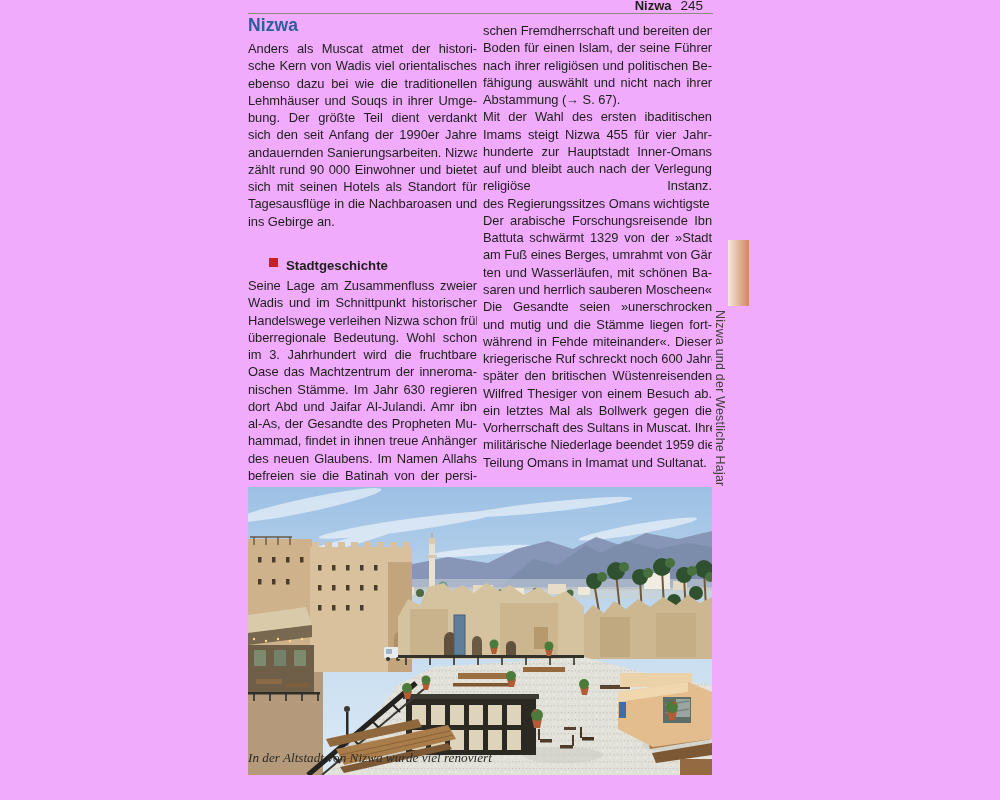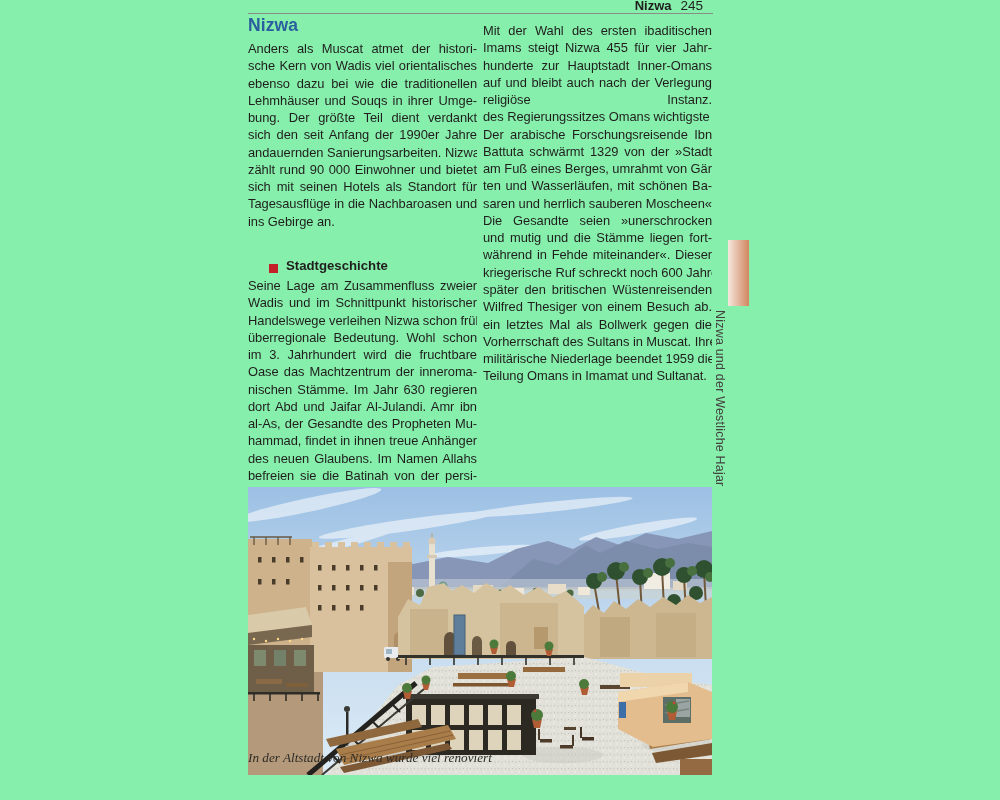--- a/index.html
+++ b/index.html
@@ -1,31 +1,31 @@
 <!DOCTYPE html>
 <html style="--title_blue: #2a5e9e; --accent_red: #c32028; --text: #1f1e1c; --rule_gray: #8b8b87; --tab_light: #f5e7de; --tab_dark: #d0875f; --sidebar_text: #44423f;"><head>
 <meta charset="utf-8">
 <style>
   html,body{margin:0;padding:0;background:#ffffff;}
-  #page{position:relative;width:1000px;height:800px;background:#86efac;overflow:hidden;
+  #page{position:relative;width:1000px;height:800px;background:#f0abfc;overflow:hidden;
         font-family:"Liberation Sans",sans-serif;color:var(--text,#1f1e1c);}
 
   
   #running-head{position:absolute;left:248px;top:-1px;width:455px;height:14px;
     text-align:right;font-size:13px;line-height:14px;color:var(--text,#1f1e1c);}
   #running-head .sec{font-weight:700;}
   #running-head .pn{margin-left:9px;font-weight:400;font-size:13.5px;}
   #head-rule{position:absolute;left:248px;top:13px;width:465px;height:1px;background:var(--rule_gray,#8b8b87);}
 
   
   .col{position:absolute;width:229px;}
   #article-title{position:absolute;left:248px;top:15px;font-size:17.5px;font-weight:700;
     color:var(--title_blue,#2a5e9e);letter-spacing:.1px;}
   #para-intro{left:248px;top:40px;}
-  #section-head{position:absolute;left:248px;top:258px;display:flex;align-items:flex-end;padding-left:21px;}
+  #section-head{position:absolute;left:248px;top:258px;display:flex;align-items:flex-start;padding-left:21px;}
   #section-head .sq{width:9px;height:9px;background:var(--accent_red,#c32028);margin-right:8px;flex:0 0 auto;}
   #section-head .txt{font-size:13.2px;font-weight:700;}
   #para-history{left:248px;top:277px;}
   #col-right{left:483px;top:22px;}
 
   .para{font-size:12.9px;line-height:17.27px;color:var(--text,#1f1e1c);}
   .para .line{white-space:nowrap;overflow:hidden;text-align:justify;text-align-last:justify;letter-spacing:-0.05px;}
   .para:not(.cont) .line:last-child{text-align-last:left;}
 
   
@@ -80,20 +80,27 @@
       <div class="line">Oase das Machtzentrum der inneroma-</div>
       <div class="line">nischen Stämme. Im Jahr 630 regieren</div>
       <div class="line">dort Abd und Jaifar Al-Julandi. Amr ibn</div>
       <div class="line">al-As, der Gesandte des Propheten Mu-</div>
       <div class="line">hammad, findet in ihnen treue Anhänger</div>
       <div class="line">des neuen Glaubens. Im Namen Allahs</div>
       <div class="line">befreien sie die Batinah von der persi-</div>
     </div>
 
   <div id="col-right" class="col">
+    <div class="para">
+        <div class="line">schen Fremdherrschaft und bereiten den</div>
+        <div class="line">Boden für einen Islam, der seine Führer</div>
+        <div class="line">nach ihrer religiösen und politischen Be-</div>
+        <div class="line">fähigung auswählt und nicht nach ihrer</div>
+        <div class="line">Abstammung (→ S. 67).</div>
+      </div>
     <div class="para">
         <div class="line">Mit der Wahl des ersten ibaditischen</div>
         <div class="line">Imams steigt Nizwa 455 für vier Jahr-</div>
         <div class="line">hunderte zur Hauptstadt Inner-Omans</div>
         <div class="line">auf und bleibt auch nach der Verlegung</div>
         <div class="line">religiöse Instanz.</div>
         <div class="line">des Regierungssitzes Omans wichtigste</div>
       </div>
     <div class="para">
         <div class="line">Der arabische Forschungsreisende Ibn</div>

